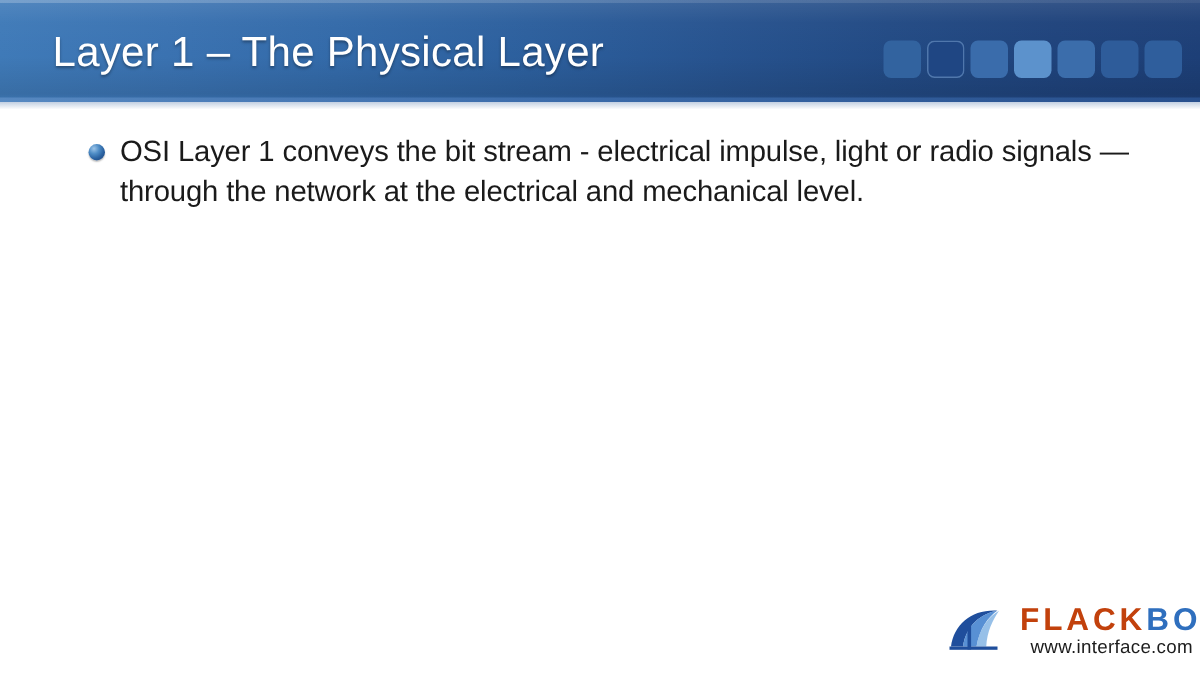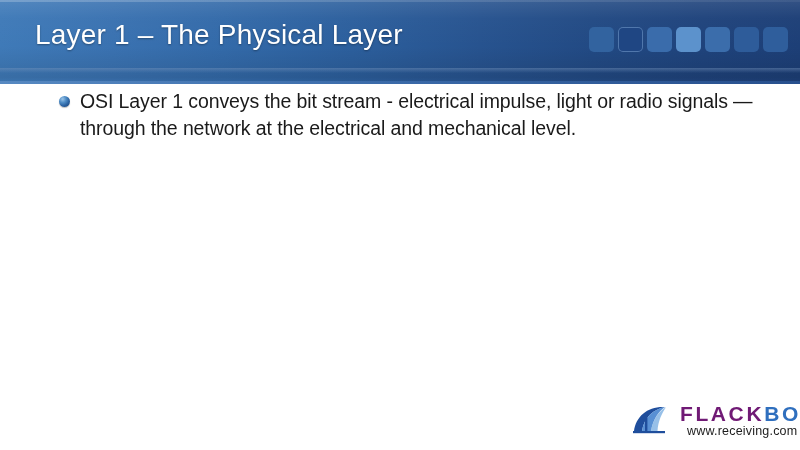--- a/index.html
+++ b/index.html
@@ -23,21 +23,21 @@
     height: 450px;
     background: #ffffff;
   }
 
   
   .header {
     position: absolute;
     left: 0;
     top: 0;
     width: 800px;
-    height: 84px;
+    height: 68px;
     background:
       linear-gradient(to bottom,
         rgba(255,255,255,0.10) 0%,
         rgba(255,255,255,0.02) 22%,
         rgba(0,0,0,0.00) 55%,
         rgba(0,0,0,0.10) 92%,
         rgba(0,0,0,0.02) 100%),
       linear-gradient(to right,
         #3f7ab8 0%,
         #3a72b1 14%,
@@ -164,21 +164,21 @@
   .logo-text {
     position: absolute;
     left: 48px;
     top: 0px;
     font-size: 21px;
     font-weight: bold;
     letter-spacing: 2.6px;
     line-height: 23px;
     white-space: nowrap;
   }
-  .logo-flack { color: #701a75; }
+  .logo-flack { color: #c2410c; }
   .logo-box   { color: #2f6fbe; }
   .logo-url {
     position: absolute;
     left: 55px;
     top: 22px;
     font-size: 12.5px;
     color: #1c1c1c;
     letter-spacing: 0.2px;
     white-space: nowrap;
   }
@@ -222,16 +222,16 @@
         <path d="M2 27 C 4 12, 16 2, 33 3 C 22 5, 12 13, 10 27 Z" fill="#1f4e9c"></path>
         <path d="M10 27 C 12 13, 22 5, 33 3 C 27 7, 21 15, 19 27 Z" fill="#3b7ccc" opacity="0.85"></path>
         <path d="M19 27 C 21 15, 27 7, 34 3.2 C 30 9, 26 17, 25.5 27 Z" fill="#6ba5de" opacity="0.7"></path>
         <rect x="1" y="27" width="32" height="2.2" fill="#1f4e9c"></rect>
         <rect x="13" y="9" width="2.4" height="20" fill="#1f4e9c"></rect>
       </svg>
     </span>
     <span class="logo-text">
       <span class="logo-flack">FLACK</span><span class="logo-box">BOX</span>
     </span>
-    <span class="logo-url">www.receiving.com</span>
+    <span class="logo-url">www.interface.com</span>
   </div>
 
 </div>
 
 </body></html>

